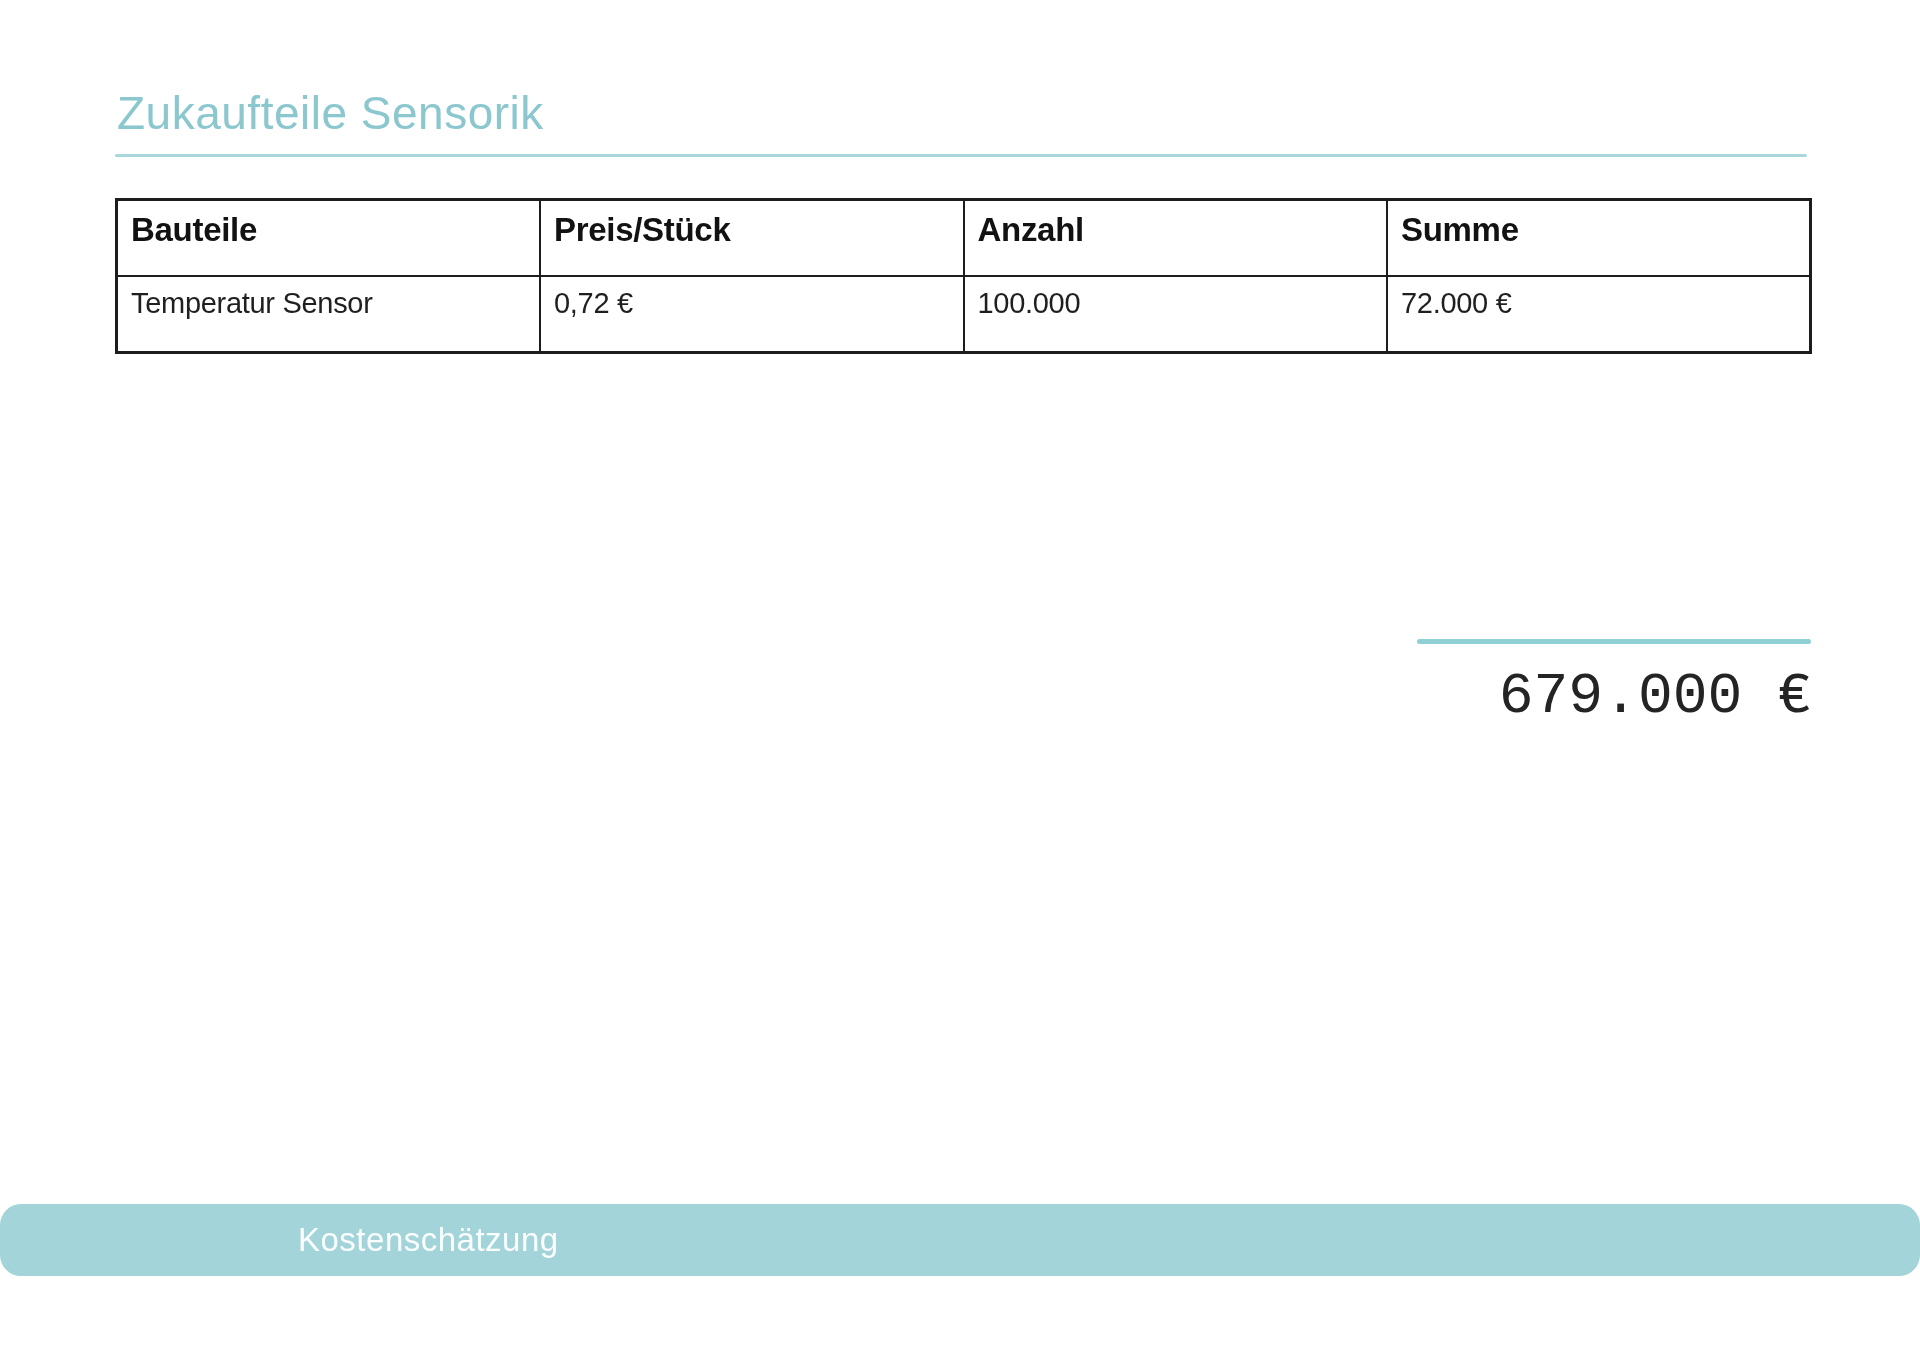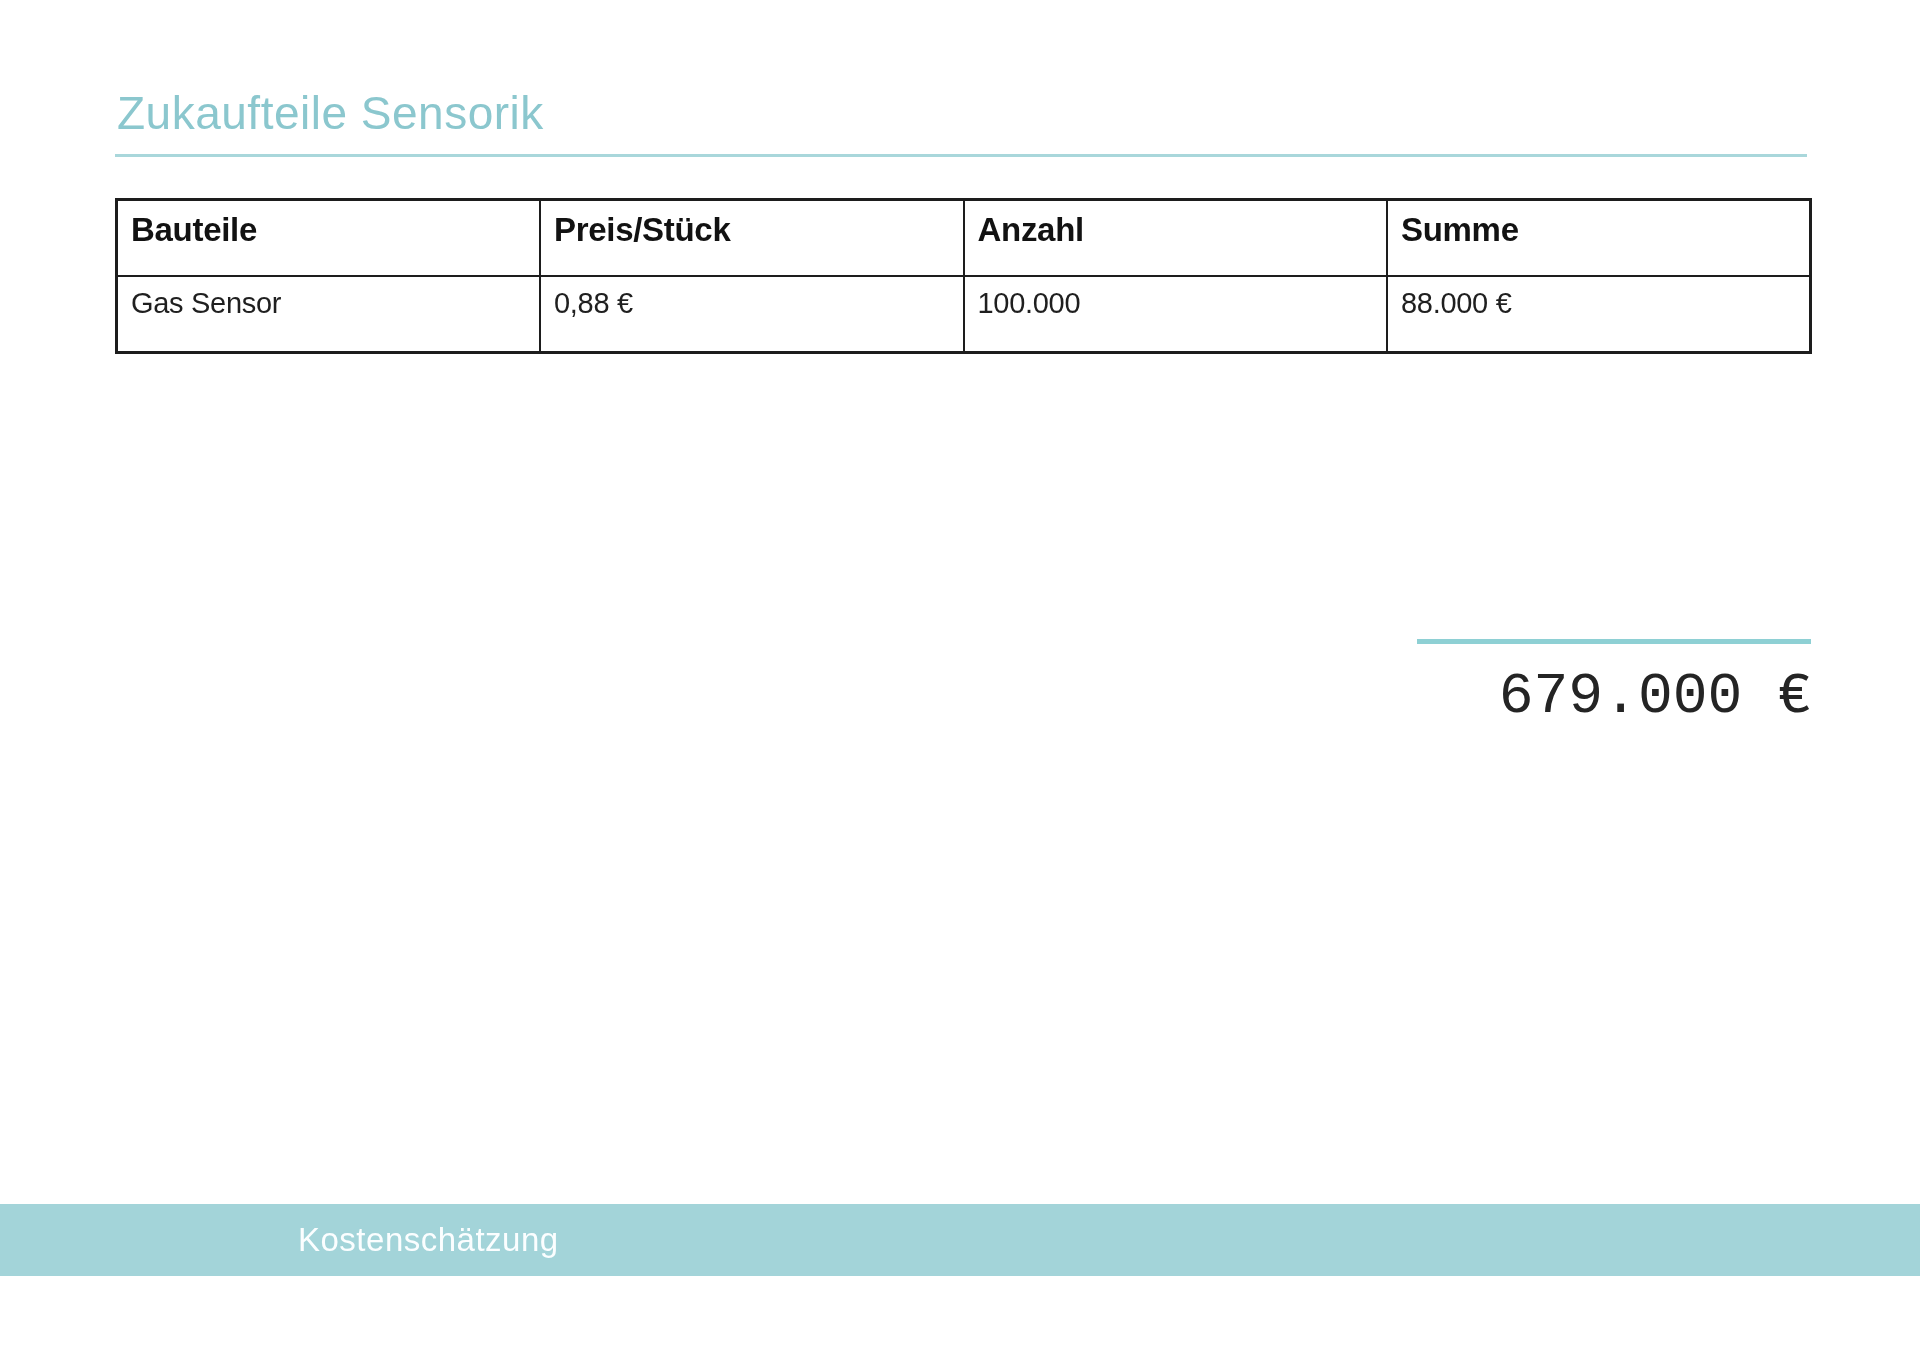--- a/index.html
+++ b/index.html
@@ -1,15 +1,15 @@
 <!DOCTYPE html>
 <html><head>
 <meta charset="utf-8">
 <style>
-  * { margin:0; padding:0; box-sizing:border-box; }
+  * { margin:0; padding:0; box-sizing:border-box;border-radius:21px; }
   html,body { width:1920px; height:1358px; background:#ffffff; overflow:hidden; }
   body { font-family:"Liberation Sans", sans-serif; color:#1f1f1f; position:relative; }
 
   .slide { position:absolute; inset:0; width:1920px; height:1358px; background:#ffffff; }
 
   .slide-title {
     position:absolute; left:117px; top:90px;
     font-size:46px; line-height:1; font-weight:500;
     letter-spacing:0.5px; color:#8bc7ce;
   }
@@ -71,24 +71,24 @@
     <thead>
       <tr>
         <th>Bauteile</th>
         <th>Preis/Stück</th>
         <th>Anzahl</th>
         <th>Summe</th>
       </tr>
     </thead>
     <tbody>
       <tr>
-        <td>Gas Sensor</td>
-        <td>0,88 €</td>
+        <td>Temperatur Sensor</td>
+        <td>0,72 €</td>
         <td>100.000</td>
-        <td>88.000 €</td>
+        <td>72.000 €</td>
       </tr>
     </tbody>
   </table>
 
   <div class="total-line"></div>
 
   <div class="total-value">679.000 €</div>
 
   <div class="footer-band">
     <div class="footer-label">Kostenschätzung</div>

